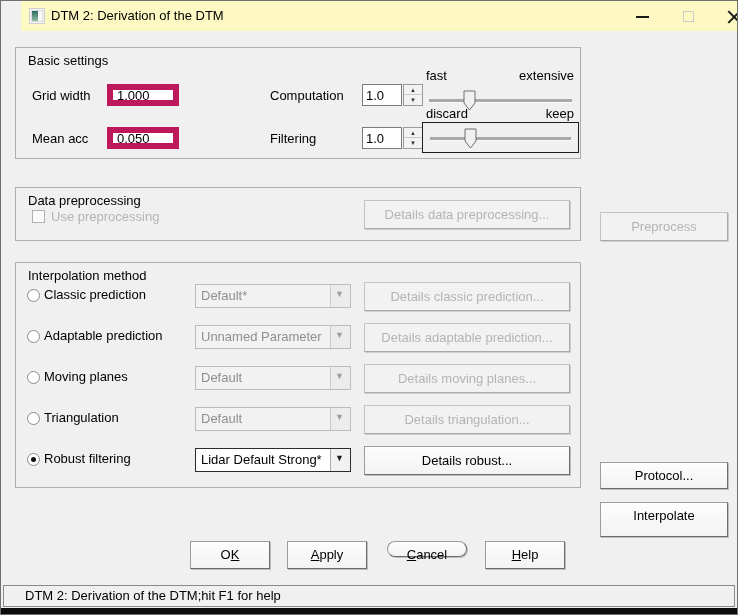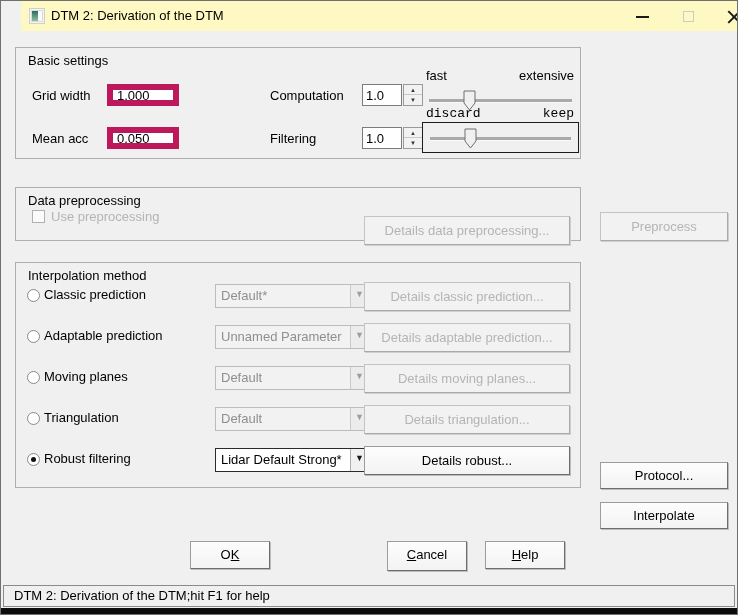--- a/index.html
+++ b/index.html
@@ -55,39 +55,39 @@
   .spin .spin-down { top:10px; }
   
   .slider-labels { position:absolute; height:16px; font-size:13px; }
   .slider-labels .sl-left  { position:absolute; left:2px; top:0; }
   .slider-labels .sl-right { position:absolute; right:2px; top:0; }
   .slider-zone { position:absolute; }
   .slider-zone.focused { border:1px solid #1c1c1c; }
   .track { position:absolute; left:7px; right:7px; height:3px; background:#a9a9a9; box-shadow:0 1px 0 #fafafa; }
   .thumb { position:absolute; width:13px; height:21px; margin-left:-6px; }
   
-  .combo { position:absolute; width:156px; height:24px; background:#fff; border:1px solid #2b2b2b;margin-left:20px; }
+  .combo { position:absolute; width:156px; height:24px; background:#fff; border:1px solid #2b2b2b; }
   .combo .combo-text { position:absolute; left:5px; top:0; right:22px; line-height:22px;
     font-size:13px; color:#000; overflow:hidden; white-space:nowrap; }
   .combo .combo-btn { position:absolute; right:0; top:0; width:20px; height:100%;
     background:#f1f1f1; border-left:1px solid #adadad; }
   .combo .combo-arrow { position:absolute; left:4px; top:4px; font-size:9px; color:#1a1a1a; }
   .combo.disabled { background:#f2f2f2; border-color:#bcbcbc; }
   .combo.disabled .combo-text { color:#8f8f8f; }
   .combo.disabled .combo-btn { background:#ececec; border-left-color:#c9c9c9; }
   .combo.disabled .combo-arrow { color:#9d9d9d; }
   
   .radio { position:absolute; width:13px; height:13px; border:1px solid #8a8a8a; border-radius:50%; background:#fff; }
   .radio.selected:after { content:""; position:absolute; left:3px; top:3px; width:5px; height:5px;
     border-radius:50%; background:#111; }
   .checkbox { position:absolute; width:13px; height:13px; border:1px solid #b1b1b1; background:#fbfbfb; }
   .dis-text { color:#b4b4b4; }
   
   .statusbar { position:absolute; left:2px; top:584px; width:732px; height:22px;
-    border:1px solid #8a8a8a; background:#f0f0f0; line-height:20px; padding-left:10px; font-size:13px; }
+    border:1px solid #8a8a8a; background:#f0f0f0; line-height:20px; padding-left:21px; font-size:13px; }
   .bottom-strip { position:absolute; left:0; top:607px; width:100%; height:8px; background:#0c0c0c; }
 </style>
 </head>
 <body>
 
 <div class="window">
 
   <div class="titlebar">
     <div class="app-icon">
       <div class="pic">
@@ -139,39 +139,39 @@
     </div>
     <div class="slider-zone" style="left:406px; top:38px; width:157px; height:28px;">
       <div class="track" style="top:13px;"></div>
       <div class="thumb" style="top: 4px; left: 30%;">
         <svg width="13" height="21">
             <path d="M1 1 h11 v12 l-5.5 7 l-5.5 -7 z" fill="#f0f0f0" stroke="#6e6e6e"></path>
           </svg>
       </div>
     </div>
 
-    <div class="slider-labels" style="left:408px; top:58px; width:152px;font-family:Liberation Mono, monospace;">
+    <div class="slider-labels" style="left:408px; top:58px; width:152px;">
       <span class="sl-left">discard</span>
       <span class="sl-right">keep</span>
     </div>
     <div class="slider-zone focused" style="left:406px; top:74px; width:157px; height:31px;">
       <div class="track" style="top:14px;"></div>
       <div class="thumb" style="top: 5px; left: 30%;">
         <svg width="13" height="21">
             <path d="M1 1 h11 v12 l-5.5 7 l-5.5 -7 z" fill="#f0f0f0" stroke="#6e6e6e"></path>
           </svg>
       </div>
     </div>
   </div>
 
   <div class="group" style="left:14px; top:186px; width:566px; height:54px;">
     <span class="legend">Data preprocessing</span>
     <div class="checkbox" style="left:16px; top:22px;"></div>
     <span class="lbl dis-text" style="left:35px; top:21px;">Use preprocessing</span>
-    <div class="btn disabled" style="left:348px; top:12px; width:206px; height:29px; line-height:27px;margin-top:16px;">Details data preprocessing...</div>
+    <div class="btn disabled" style="left:348px; top:12px; width:206px; height:29px; line-height:27px;">Details data preprocessing...</div>
   </div>
   <div class="btn disabled" style="left:599px; top:211px; width:128px; height:29px; line-height:27px;">Preprocess</div>
 
   <div class="group" style="left:14px; top:261px; width:566px; height:226px;">
     <span class="legend">Interpolation method</span>
 
     <div class="radio disabled" style="left:11px; top:26px;"></div>
     <span class="lbl" style="left:28px; top:24px;">Classic prediction</span>
     <div class="combo disabled" style="left:179px; top:21px;">
       <span class="combo-text">Default*</span>
@@ -216,22 +216,23 @@
     <div class="combo" style="left:179px; top:185px;">
       <span class="combo-text">Lidar Default Strong*</span>
       <span class="combo-btn">
           <span class="combo-arrow">▼</span>
         </span>
     </div>
     <div class="btn" style="left:348px; top:183px; width:206px; height:29px; line-height:27px;">Details robust...</div>
   </div>
 
   <div class="btn" style="left:599px; top:461px; width:128px; height:27px; line-height:25px;">Protocol...</div>
-  <div class="btn" style="left:599px; top:501px; width:128px; height:27px; line-height:25px;">Interpolate</div>
+  <div class="btn" style="left:599px; top:501px; width:128px; height:35px; line-height:25px;">Interpolate</div>
 
   <div class="btn" style="left:189px; top:540px; width:80px; height:28px; line-height:26px;"><span>O</span><span class="u">K</span><span></span></div>
-  <div class="btn" style="left:386px; top:540px; width:80px; height:30px; line-height:26px;"><span></span><span class="u">C</span><span>ancel</span></div>
+  <div class="btn" style="left:286px; top:540px; width:80px; height:28px; line-height:26px;"><span></span><span class="u">A</span><span>pply</span></div>
+  <div class="btn" style="left:386px; top:540px; width:80px; height:16px; line-height:26px;border-radius:12px;"><span></span><span class="u">C</span><span>ancel</span></div>
   <div class="btn" style="left:484px; top:540px; width:80px; height:28px; line-height:26px;"><span></span><span class="u">H</span><span>elp</span></div>
 
   <div class="statusbar">DTM 2: Derivation of the DTM;hit F1 for help</div>
   <div class="bottom-strip"></div>
 
 </div>
 
 </body></html>

